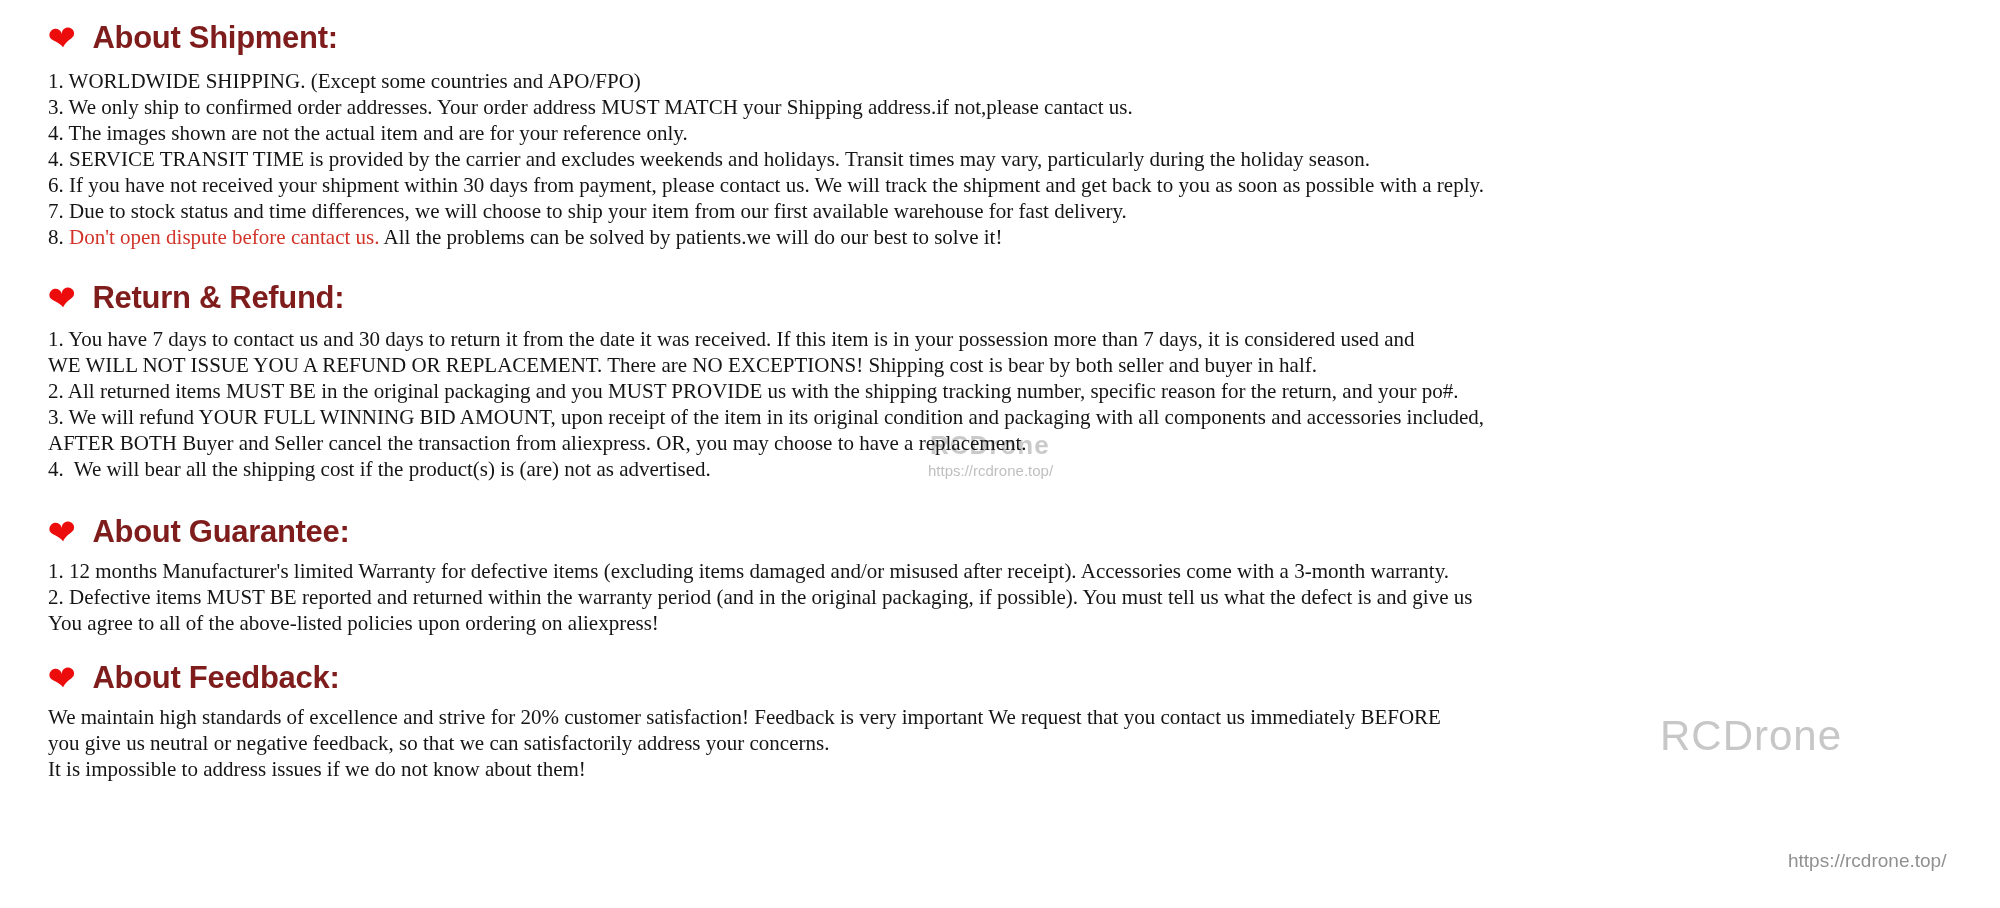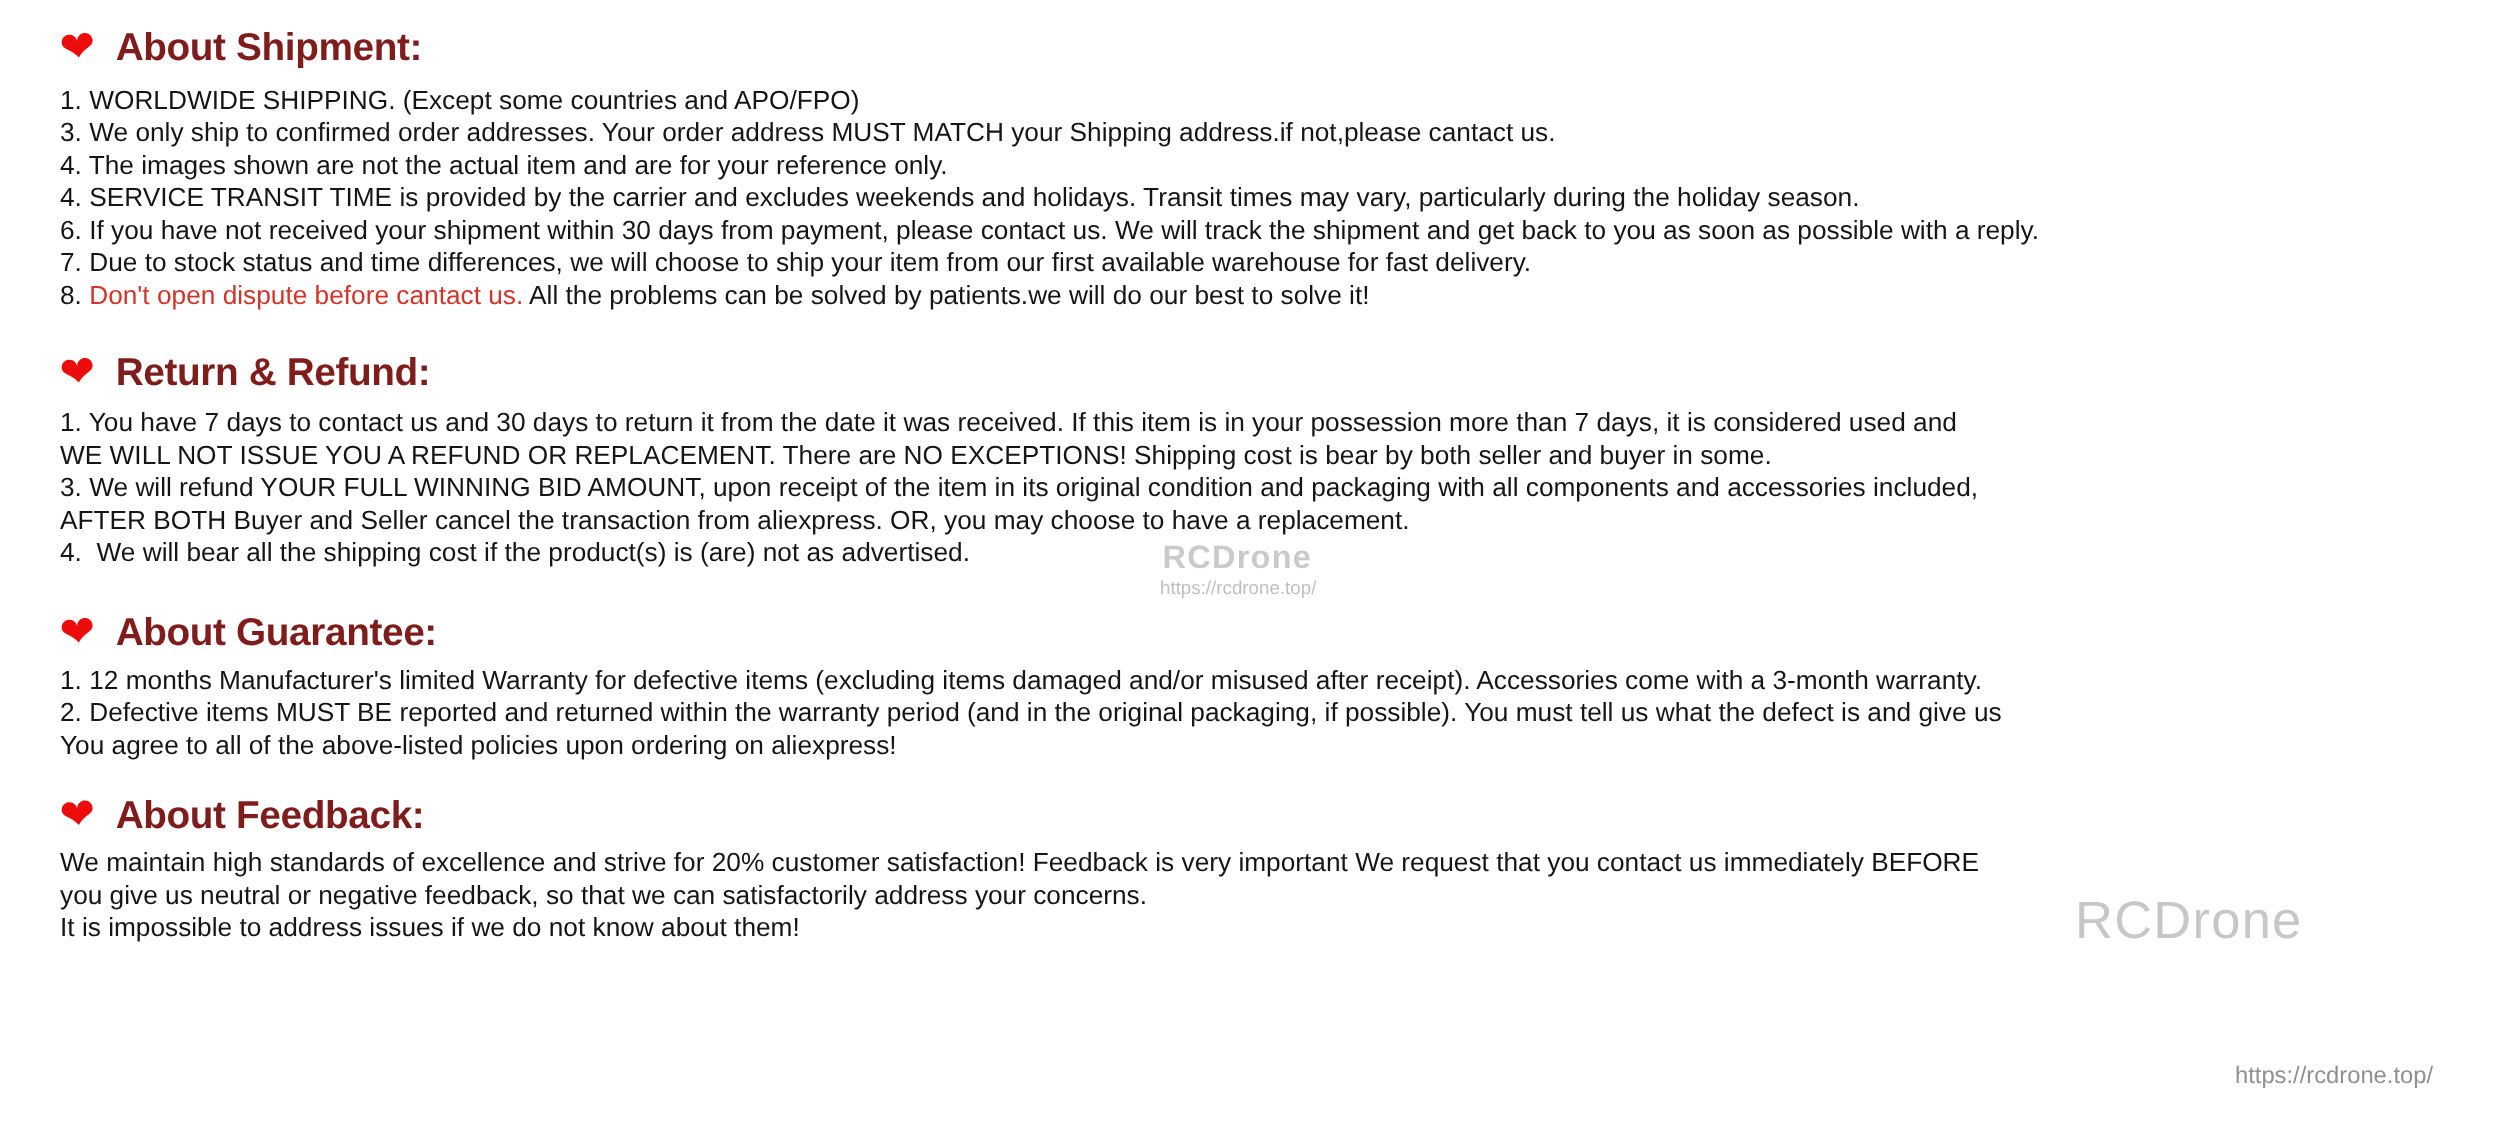--- a/index.html
+++ b/index.html
@@ -31,20 +31,21 @@
   }
   .section-title {
     font-size: 31px;
     font-weight: bold;
     letter-spacing: -0.3px;
     color: #7f1d1d;
   }
   .lines {
     font-size: 21px;
     line-height: 26px;
+    font-family: Liberation Serif, serif;
   }
   .line { white-space: pre; }
   .red { color: #d2342a; margin-top: 32px; }
   #section-shipment .section-heading { margin: 0 0 10px 0; }
   #section-return   .section-heading { margin: 28px 0 8px 0; }
   #section-guarantee .section-heading { margin: 30px 0 6px 0; }
   #section-feedback .section-heading { margin: 22px 0 6px 0; }
 
   .wm { position: absolute; font-family: "Liberation Sans", sans-serif; }
   .wm-center-name {
@@ -100,21 +101,22 @@
       </div>
   </section>
 
   <section id="section-return">
     <div class="section-heading">
       <span class="heart">❤</span>
       <span class="section-title">Return &amp; Refund:</span>
     </div>
     <div class="lines">
         <div class="line"><span class="">1. You have 7 days to contact us and 30 days to return it from the date it was received. If this item is in your possession more than 7 days, it is considered used and</span></div>
-        <div class="line"><span class="">WE WILL NOT ISSUE YOU A REFUND OR REPLACEMENT. There are NO EXCEPTIONS! Shipping cost is bear by both seller and buyer in some.</span></div>
+        <div class="line"><span class="">WE WILL NOT ISSUE YOU A REFUND OR REPLACEMENT. There are NO EXCEPTIONS! Shipping cost is bear by both seller and buyer in half.</span></div>
+        <div class="line"><span class="">2. All returned items MUST BE in the original packaging and you MUST PROVIDE us with the shipping tracking number, specific reason for the return, and your po#.</span></div>
         <div class="line"><span class="">3. We will refund YOUR FULL WINNING BID AMOUNT, upon receipt of the item in its original condition and packaging with all components and accessories included,</span></div>
         <div class="line"><span class="">AFTER BOTH Buyer and Seller cancel the transaction from aliexpress. OR, you may choose to have a replacement.</span></div>
         <div class="line"><span class="">4.  We will bear all the shipping cost if the product(s) is (are) not as advertised.</span></div>
       </div>
   </section>
 
   <section id="section-guarantee">
     <div class="section-heading">
       <span class="heart">❤</span>
       <span class="section-title">About Guarantee:</span>

